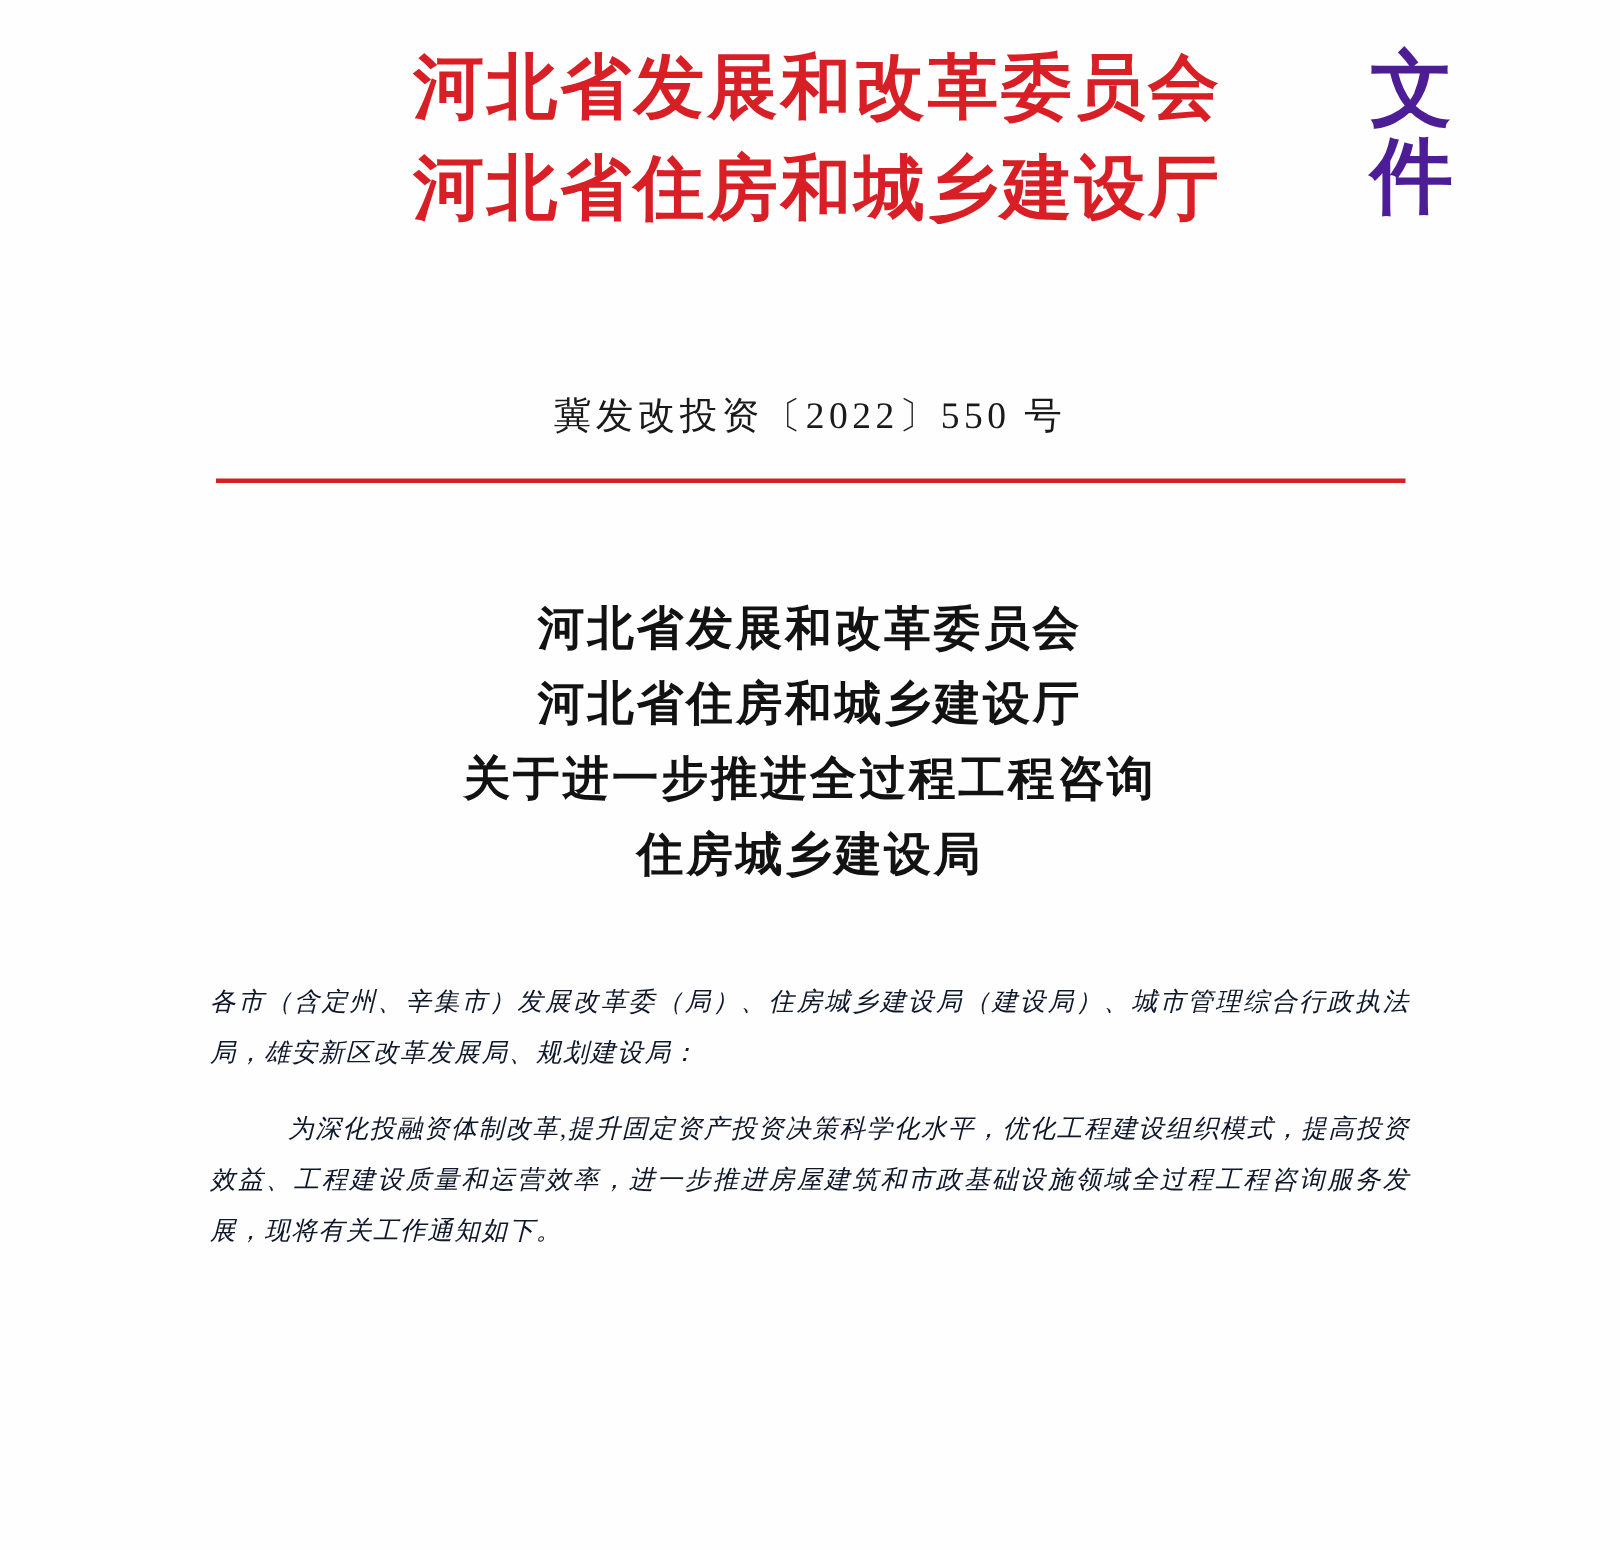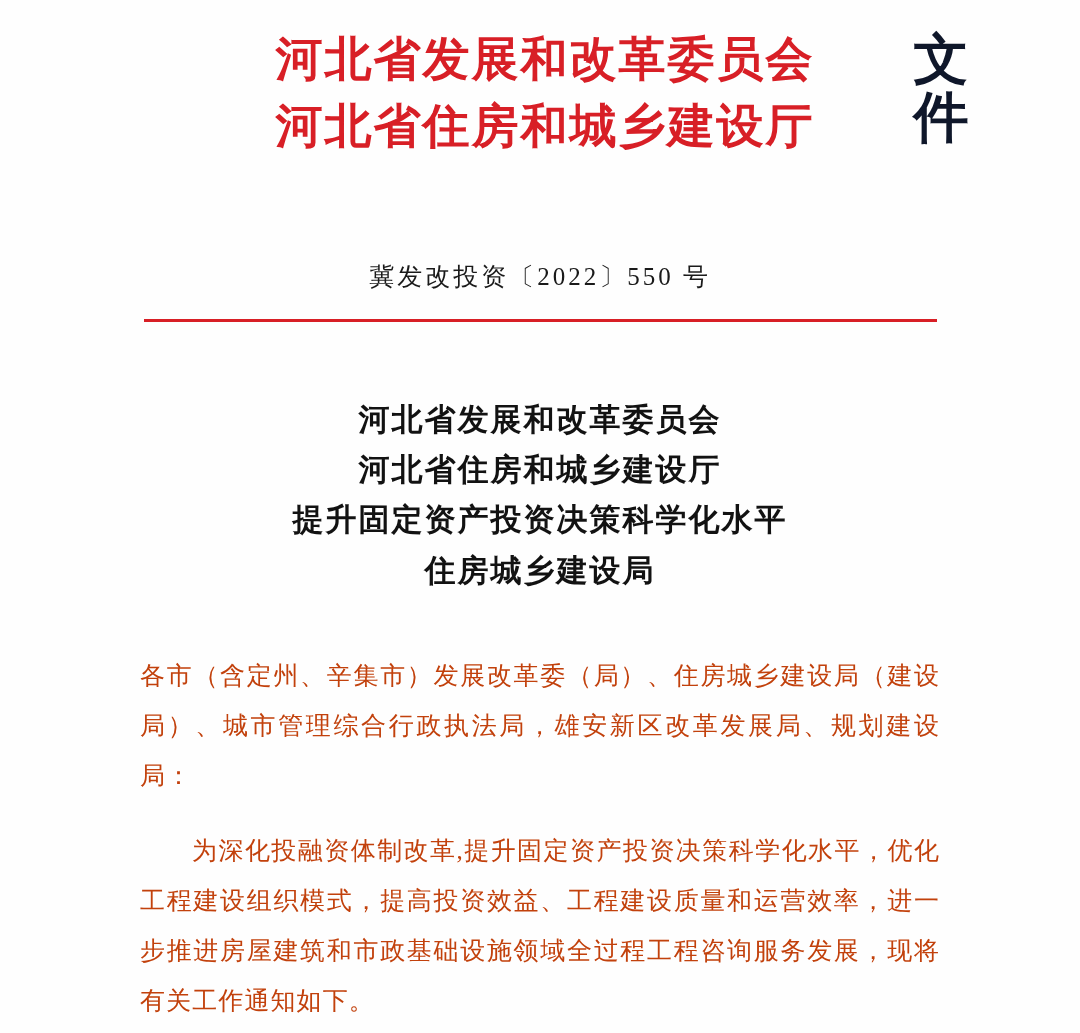--- a/index.html
+++ b/index.html
@@ -41,21 +41,21 @@
     letter-spacing: 2px;
     line-height: 1.42;
     white-space: nowrap;
   }
   .lh-wen {
     position: absolute;
     right: 108px;
     top: 30px;
     font-family: "DejaVu Serif", "Liberation Serif", serif;
     font-weight: bold;
-    color: #0f172a;
+    color: #4c1d95;
     font-size: 55px;
     line-height: 1.05;
     letter-spacing: 0px;
     width: 62px;
     text-align: center;
   }
 
   
   .docnum-wrap {
     margin-top: 44px;
@@ -88,25 +88,26 @@
     color: #121212;
   }
 
   
   .body-block {
     margin: 56px auto 0 auto;
     width: 800px;
   }
   .para {
     font-family: "Liberation Serif", "DejaVu Serif", serif;
-    font-size: 25px;
+    font-size: 17px;
     line-height: 2.0;
     letter-spacing: 1.1px;
-    color: #c2410c;
+    color: #0f172a;
     text-align: justify;
+    font-style: italic;
   }
   .para.indent {
     text-indent: 52px;
   }
 </style>
 </head>
 <body>
 
 <div class="page">
 
@@ -119,21 +120,21 @@
   </div>
 
   <div class="docnum-wrap">
     <div class="docnum">冀发改投资〔2022〕550 号</div>
     <div class="red-rule"></div>
   </div>
 
   <div class="title-block">
     <div class="title-line">河北省发展和改革委员会</div>
     <div class="title-line">河北省住房和城乡建设厅</div>
-    <div class="title-line">提升固定资产投资决策科学化水平</div>
+    <div class="title-line">关于进一步推进全过程工程咨询</div>
     <div class="title-line">住房城乡建设局</div>
   </div>
 
   <div class="body-block">
     <p class="para">各市（含定州、辛集市）发展改革委（局）、住房城乡建设局（建设局）、城市管理综合行政执法局，雄安新区改革发展局、规划建设局：</p>
     <p class="para indent">为深化投融资体制改革,提升固定资产投资决策科学化水平，优化工程建设组织模式，提高投资效益、工程建设质量和运营效率，进一步推进房屋建筑和市政基础设施领域全过程工程咨询服务发展，现将有关工作通知如下。</p>
   </div>
 
 </div>
 

